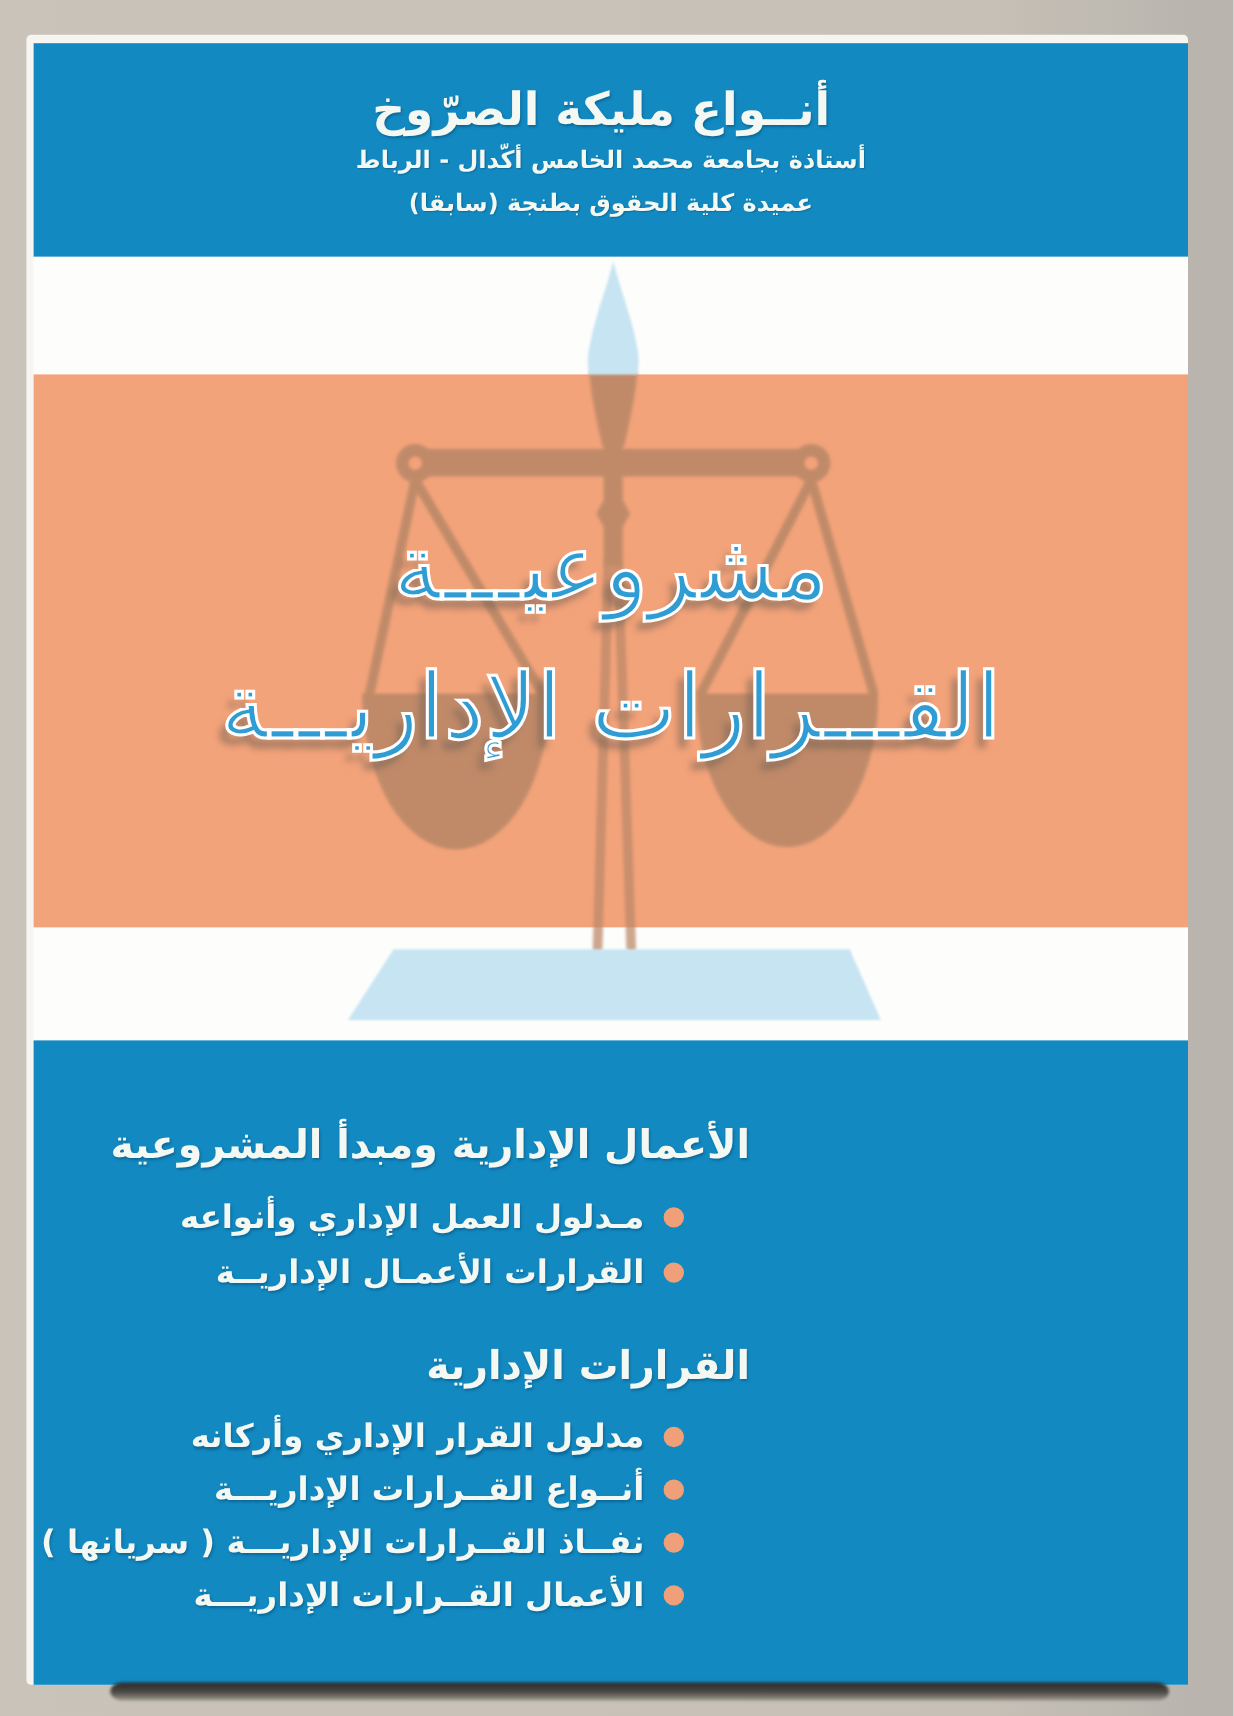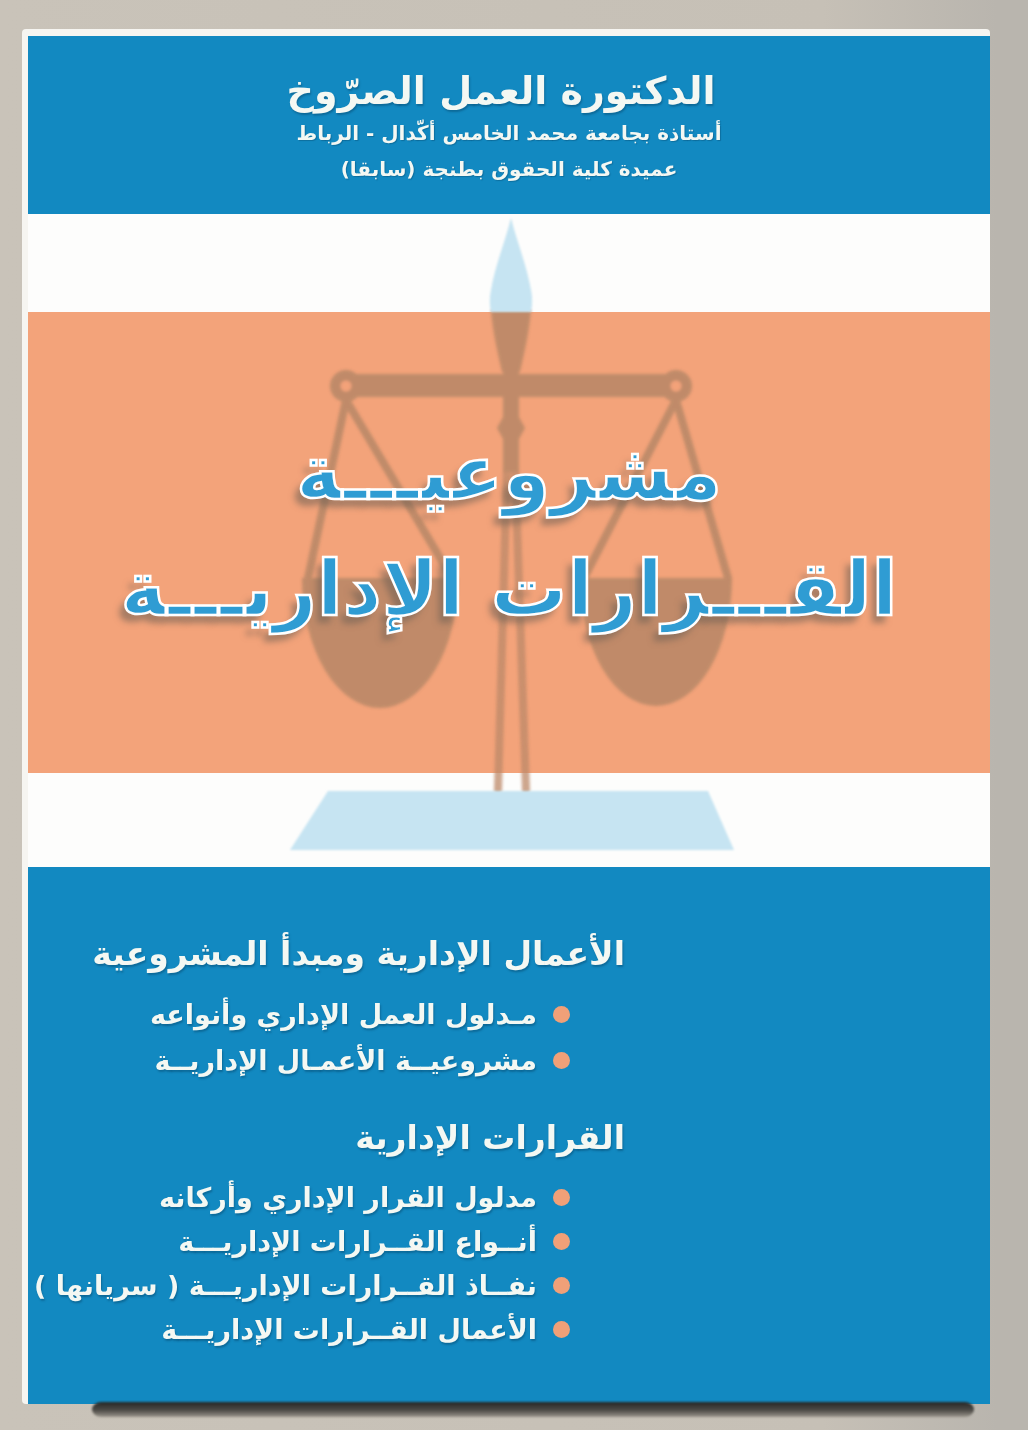--- a/index.html
+++ b/index.html
@@ -46,21 +46,21 @@
   .affiliation-2{margin-top:6px;}
   .scales-svg{
     position:absolute;left:0;top:178px;width:962px;height:653px;z-index:1;
   }
   .title-overlay{
     position:absolute;left:0;top:0;width:100%;z-index:2;direction:rtl;
     text-align:center;pointer-events:none;
   }
   .title-line{
     position:absolute;width:100%;text-align:center;
-    font-size:76px;font-weight:700;color:var(--title-blue);
+    font-size:76px;font-weight:400;color:var(--title-blue);
     -webkit-text-stroke:2.5px #ffffff;
     text-shadow:-6px 8px 6px rgba(115,98,85,.6);
   }
   .title-line-1{top:392px;}
   .title-line-2{top:508px;}
   .bottom-content{
     position:absolute;left:0;top:831px;width:837px;height:537px;
     direction:rtl;padding:64px 240px 0 0;z-index:2;
   }
   .list-heading{
@@ -87,21 +87,21 @@
   }
 </style>
 </head>
 <body>
 
 <div class="page-edge"></div>
 
 <div class="book">
 
   <div class="band band-top">
-    <div class="author-name">الدكتورة العمل الصرّوخ</div>
+    <div class="author-name">أنــواع مليكة الصرّوخ</div>
     <div class="affiliation affiliation-1">أستاذة بجامعة محمد الخامس أكّدال - الرباط</div>
     <div class="affiliation affiliation-2">عميدة كلية الحقوق بطنجة  (سابقا)</div>
   </div>
 
   <div class="band white-upper"></div>
 
   <div class="band band-orange"></div>
 
   <div class="band white-lower"></div>
 
@@ -163,21 +163,21 @@
 
     <div class="section-1 sec1">
       <div class="list-heading">الأعمال الإدارية ومبدأ المشروعية</div>
       <ul class="bullet-list">
         <li class="bullet-row">
           <span class="bullet-dot"></span>
           <span class="bullet-text">مـدلول العمل الإداري وأنواعه</span>
         </li>
         <li class="bullet-row">
           <span class="bullet-dot"></span>
-          <span class="bullet-text">مشروعيــة الأعمـال الإداريــة</span>
+          <span class="bullet-text">القرارات الأعمـال الإداريــة</span>
         </li>
       </ul>
     </div>
 
     <div class="section-2">
       <div class="list-heading">القرارات الإدارية</div>
       <ul class="bullet-list sec2-list">
         <li class="bullet-row">
           <span class="bullet-dot"></span>
           <span class="bullet-text">مدلول  القرار الإداري وأركانه</span>

